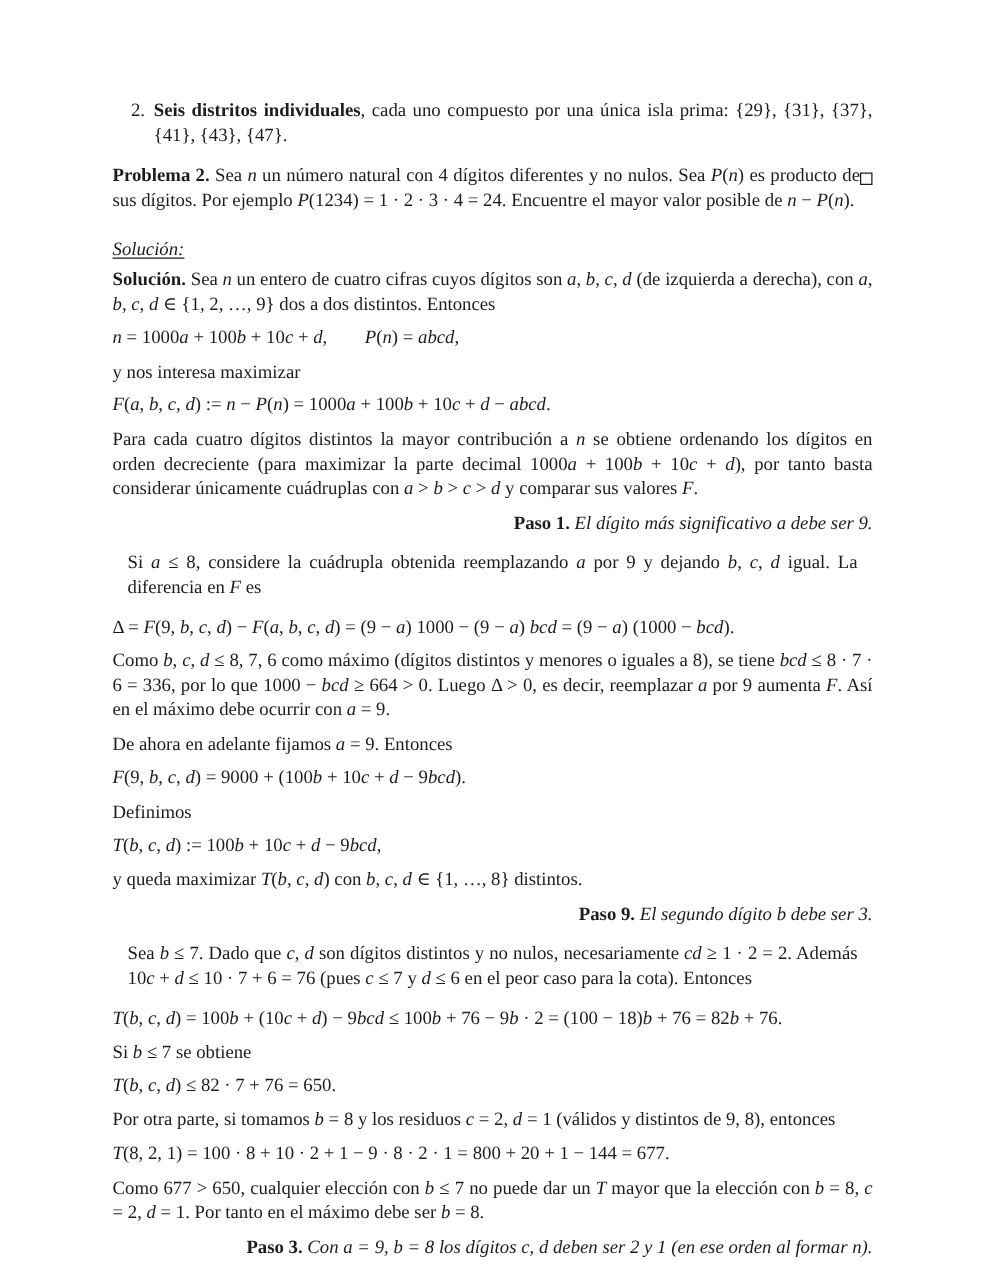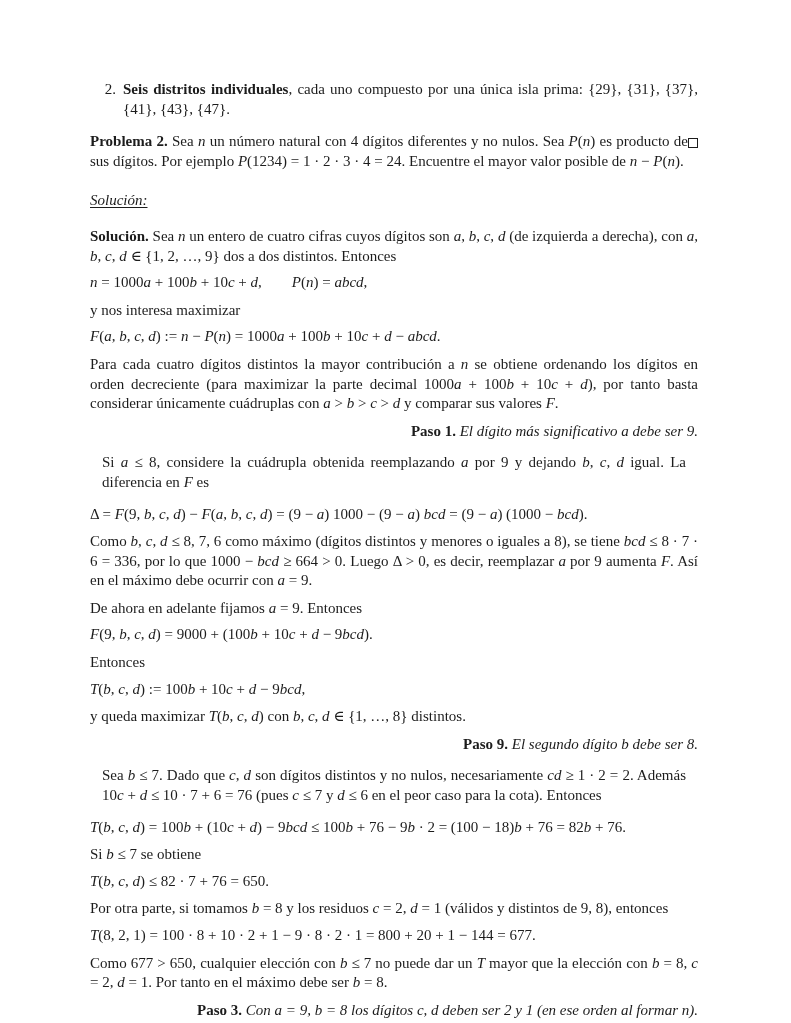--- a/index.html
+++ b/index.html
@@ -11,21 +11,21 @@
     padding:80px 93px 0 90px;
     font-family:"Liberation Serif","DejaVu Serif",serif;
     font-size:15px;
     line-height:19.6px;
     color:#1c1c1c;
     overflow:hidden;
   }
   .para { text-align:justify; margin:8px 0 0 0; }
   .mt-lg { margin-top:13px; }
   .mt-sm { margin-top:20px; }
-  .mt-0  { margin-top:16px; }
+  .mt-0  { margin-top:4px; }
   .group { margin:8px 0 0 0; }
   .group .head { text-align:right; margin:0; }
   .group .body { text-align:justify; margin:12px; }
   .eq { text-align:left; margin:7px 0; }
   .list-item { display:flex; margin:0; }
   .li-label { flex:0 0 26px; text-align:right; }
   .li-text { flex:1; margin-left:7px; text-align:justify; }
   .fbox {
     display:inline-block;
     border:1px solid currentColor;
@@ -77,28 +77,28 @@
   </div>
 
   <div class="eq">Δ = <i>F</i>(9, <i>b</i>, <i>c</i>, <i>d</i>) − <i>F</i>(<i>a</i>, <i>b</i>, <i>c</i>, <i>d</i>) = (9 − <i>a</i>) 1000 − (9 − <i>a</i>) <i>bcd</i> = (9 − <i>a</i>) (1000 − <i>bcd</i>).</div>
 
   <div class="para">Como <i>b</i>, <i>c</i>, <i>d</i> ≤ 8, 7, 6 como máximo (dígitos distintos y menores o iguales a 8), se tiene <i>bcd</i> ≤ 8 · 7 · 6 = 336, por lo que 1000 − <i>bcd</i> ≥ 664 &gt; 0. Luego Δ &gt; 0, es decir, reemplazar <i>a</i> por 9 aumenta <i>F</i>. Así en el máximo debe ocurrir con <i>a</i> = 9.</div>
 
   <div class="para">De ahora en adelante fijamos <i>a</i> = 9. Entonces</div>
 
   <div class="eq"><i>F</i>(9, <i>b</i>, <i>c</i>, <i>d</i>) = 9000 + (100<i>b</i> + 10<i>c</i> + <i>d</i> − 9<i>bcd</i>).</div>
 
-  <div class="para">Entonces</div>
+  <div class="para">Definimos</div>
 
   <div class="eq"><i>T</i>(<i>b</i>, <i>c</i>, <i>d</i>) := 100<i>b</i> + 10<i>c</i> + <i>d</i> − 9<i>bcd</i>,</div>
 
   <div class="para">y queda maximizar <i>T</i>(<i>b</i>, <i>c</i>, <i>d</i>) con <i>b</i>, <i>c</i>, <i>d</i> ∈ {1, …, 8} distintos.</div>
 
   <div class="group">
-    <div class="para head"><b>Paso 9.</b> <i>El segundo dígito b debe ser 8.</i></div>
+    <div class="para head"><b>Paso 9.</b> <i>El segundo dígito b debe ser 3.</i></div>
     <div class="para body">Sea <i>b</i> ≤ 7. Dado que <i>c</i>, <i>d</i> son dígitos distintos y no nulos, necesariamente <i>cd</i> ≥ 1 · 2 = 2. Además 10<i>c</i> + <i>d</i> ≤ 10 · 7 + 6 = 76 (pues <i>c</i> ≤ 7 y <i>d</i> ≤ 6 en el peor caso para la cota). Entonces</div>
   </div>
 
   <div class="eq"><i>T</i>(<i>b</i>, <i>c</i>, <i>d</i>) = 100<i>b</i> + (10<i>c</i> + <i>d</i>) − 9<i>bcd</i> ≤ 100<i>b</i> + 76 − 9<i>b</i> · 2 = (100 − 18)<i>b</i> + 76 = 82<i>b</i> + 76.</div>
 
   <div class="para">Si <i>b</i> ≤ 7 se obtiene</div>
 
   <div class="eq"><i>T</i>(<i>b</i>, <i>c</i>, <i>d</i>) ≤ 82 · 7 + 76 = 650.</div>
 
   <div class="para">Por otra parte, si tomamos <i>b</i> = 8 y los residuos <i>c</i> = 2, <i>d</i> = 1 (válidos y distintos de 9, 8), entonces</div>

